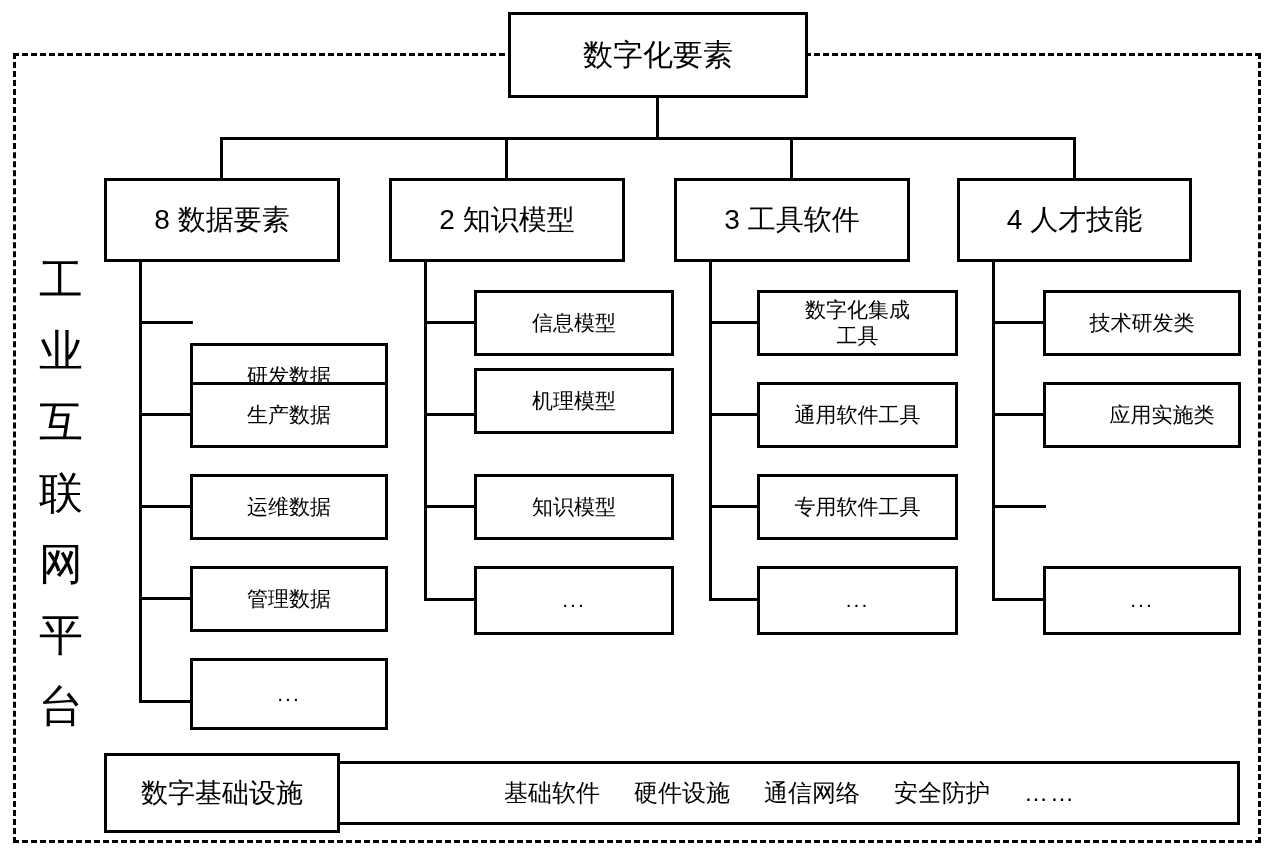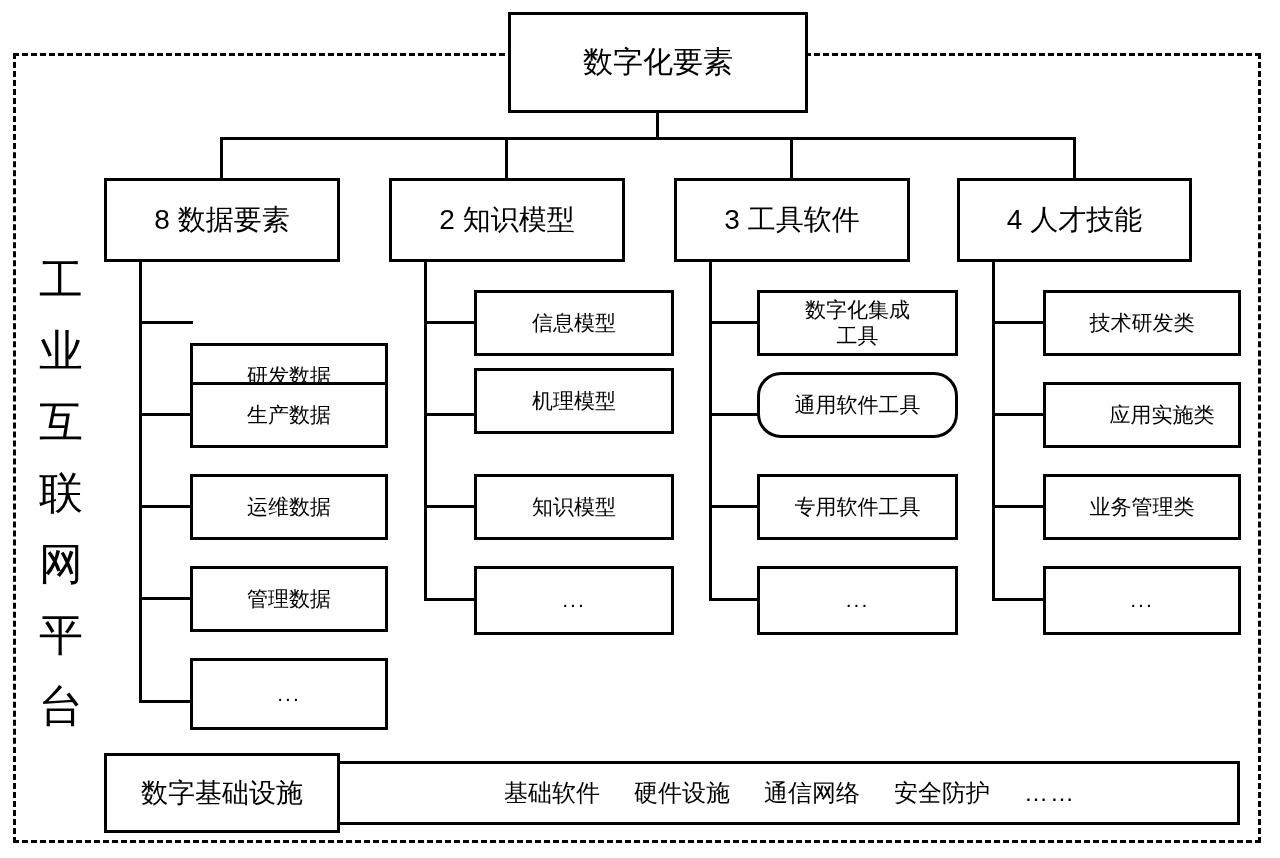--- a/index.html
+++ b/index.html
@@ -60,21 +60,21 @@
     align-items: center;
     justify-content: center;
     text-align: center;
     line-height: 1.15;
   }
 
   .root-box {
     left: 508px;
     top: 12px;
     width: 300px;
-    height: 101px;
+    height: 86px;
     font-size: 30px;
     z-index: 5;
   }
 
   .cat-box {
     top: 178px;
     height: 84px;
     font-size: 28px;
     z-index: 4;
   }
@@ -236,21 +236,21 @@
   <div class="line line-v" style="left:709px; top:262px; height:339px;"></div>
   <div class="line line-h" style="left:709px; top:321px; width:51px;"></div>
   <div class="line line-h" style="left:709px; top:413px; width:51px;"></div>
   <div class="line line-h" style="left:709px; top:505px; width:51px;"></div>
   <div class="line line-h" style="left:709px; top:598px; width:51px;"></div>
 
   <div class="box leaf-box leaf-col-3" style="top:290px; flex-direction:column; line-height:1.25;">
     <span>数字化集成</span>
     <span>工具</span>
   </div>
-  <div class="box leaf-box leaf-col-3" style="top:372px;border-radius:24px;">
+  <div class="box leaf-box leaf-col-3" style="top:382px;">
     <span>通用软件工具</span>
   </div>
   <div class="box leaf-box leaf-col-3" style="top:474px;">
     <span>专用软件工具</span>
   </div>
   <div class="box leaf-box leaf-col-3 ellipsis-box" style="top:566px; height:69px;">
     <span>...</span>
   </div>
 
   <div class="box cat-box cat-4">
@@ -260,23 +260,20 @@
   <div class="line line-h" style="left:992px; top:321px; width:54px;"></div>
   <div class="line line-h" style="left:992px; top:413px; width:54px;"></div>
   <div class="line line-h" style="left:992px; top:505px; width:54px;"></div>
   <div class="line line-h" style="left:992px; top:598px; width:54px;"></div>
 
   <div class="box leaf-box leaf-col-4" style="top:290px;">
     <span>技术研发类</span>
   </div>
   <div class="box leaf-box leaf-col-4" style="top:382px;padding-left:40px;">
     <span>应用实施类</span>
-  </div>
-  <div class="box leaf-box leaf-col-4" style="top:474px;">
-    <span>业务管理类</span>
   </div>
   <div class="box leaf-box leaf-col-4 ellipsis-box" style="top:566px; height:69px;">
     <span>...</span>
   </div>
 
   <div class="infra-bar"></div>
   <div class="infra-items">
     <span>基础软件</span>
     <span>硬件设施</span>
     <span>通信网络</span>

